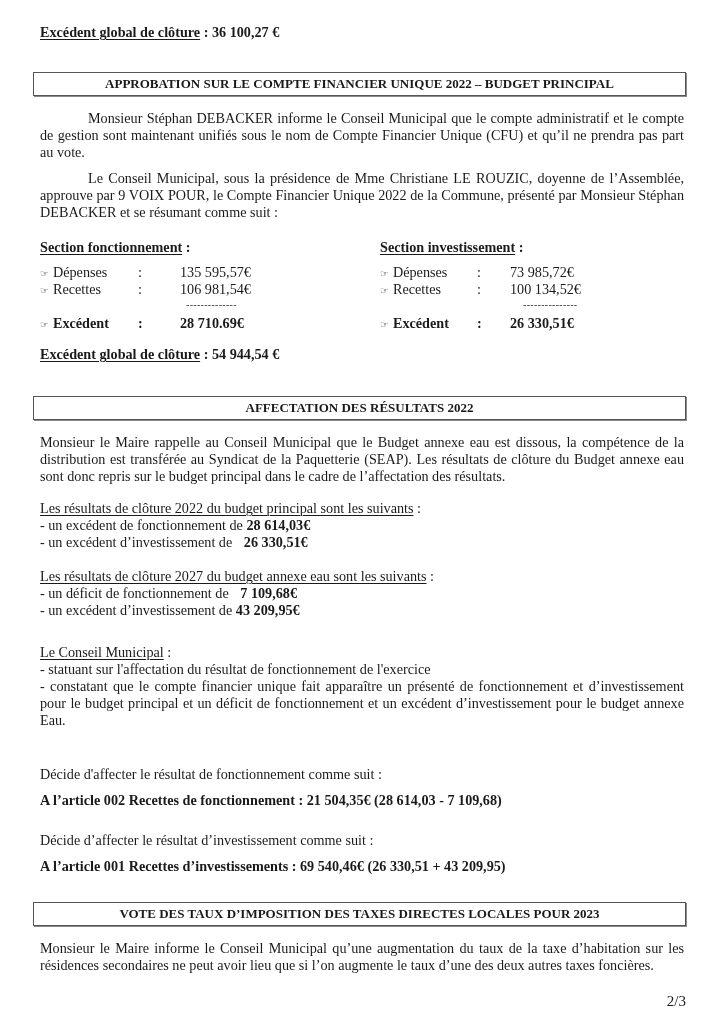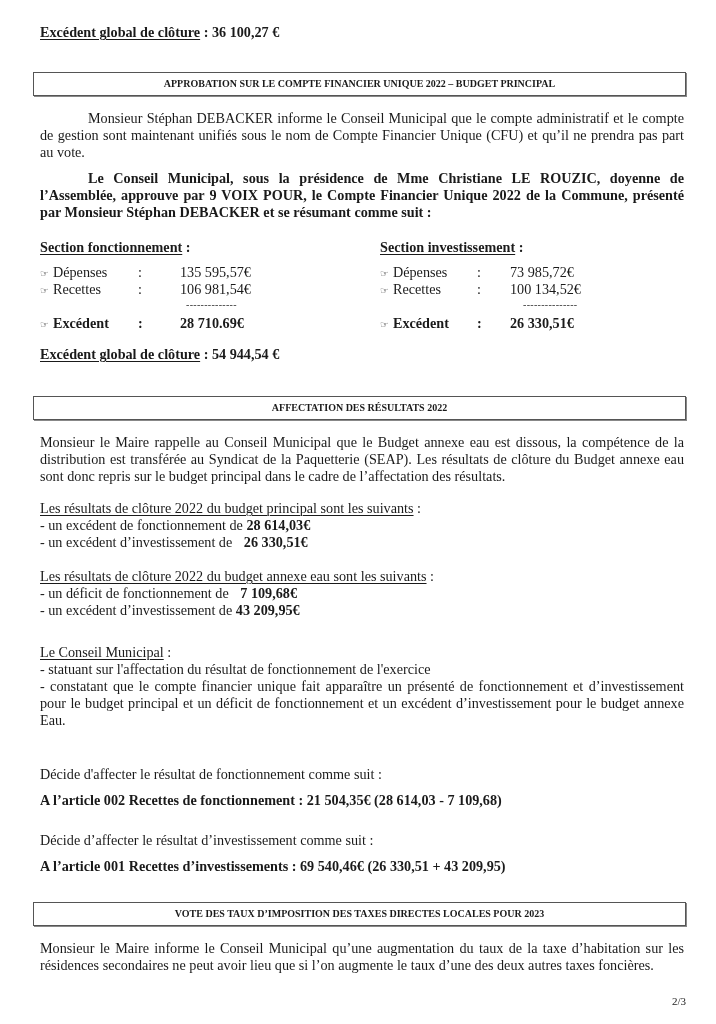--- a/index.html
+++ b/index.html
@@ -8,43 +8,43 @@
     font-family: "Liberation Serif", "DejaVu Serif", serif;
     color: #1a1a1a; font-size: 14.2px; line-height: 17px;
   }
   .abs { position: absolute; }
   .b { font-weight: bold; }
   .u { text-decoration: underline; text-decoration-thickness: 1px; text-underline-offset: 2px; }
   .just { text-align: justify; text-align-last: left; }
   .box {
     position: absolute; left: 33px; width: 651px; height: 22px;
     border: 1.3px solid #555; box-shadow: 1px 1px 0 #888;
-    text-align: center; font-weight: bold; font-size: 10px; line-height: 21px;
+    text-align: center; font-weight: bold; font-size: 13px; line-height: 21px;
   }
   .para { position: absolute; left: 40px; width: 644px; }
   .indent { text-indent: 48px; }
   .hand { font-family: "DejaVu Sans", sans-serif; font-size: 10px; color: #555; margin-right: 4px; }
   .row { position: absolute; height: 17px; white-space: nowrap; }
   .lbl { position: absolute; left: 0; }
   .colon { position: absolute; }
   .val { position: absolute; }
   .dash { position: absolute; font-size: 10px; letter-spacing: 0.3px; color: #333; }
-  .pagenum { position: absolute; right: 30px; top: 993px; font-size: 11px; }
+  .pagenum { position: absolute; right: 30px; top: 993px; font-size: 15px; }
 </style>
 </head>
 <body>
 
 <div class="abs b" style="left:40px; top:24px;">
   <span class="u">Excédent global de clôture</span><span> : 36 100,27 €</span>
 </div>
 
 <div class="box" style="top:72px;">APPROBATION SUR LE COMPTE FINANCIER UNIQUE 2022 – BUDGET PRINCIPAL</div>
 
 <div class="para indent just" style="top:110px;">Monsieur Stéphan DEBACKER informe le Conseil Municipal que le compte administratif et le compte de gestion sont maintenant unifiés sous le nom de Compte Financier Unique (CFU) et qu’il ne prendra pas part au vote.</div>
-<div class="para indent just" style="top:170px;font-weight:bold;">Le Conseil Municipal, sous la présidence de Mme Christiane LE ROUZIC, doyenne de l’Assemblée, approuve par 9 VOIX POUR, le Compte Financier Unique 2022 de la Commune, présenté par Monsieur Stéphan DEBACKER et se résumant comme suit :</div>
+<div class="para indent just" style="top:170px;">Le Conseil Municipal, sous la présidence de Mme Christiane LE ROUZIC, doyenne de l’Assemblée, approuve par 9 VOIX POUR, le Compte Financier Unique 2022 de la Commune, présenté par Monsieur Stéphan DEBACKER et se résumant comme suit :</div>
 
 <div class="abs b" style="left:40px; top:239px;">
   <span class="u">Section fonctionnement</span><span> :</span>
 </div>
 <div class="abs" style="left:40px; top:264px; width:260px; height:80px;">
   <div class="row" style="top:0; width:260px;">
     <span class="lbl"><span class="hand">☞</span><span>Dépenses</span></span>
     <span class="colon" style="left:98px;">:</span>
     <span class="val" style="left:140px; width:81px;">135 595,57€</span>
   </div>
@@ -91,21 +91,21 @@
 
 <div class="para just" style="top:434px;">Monsieur le Maire rappelle au Conseil Municipal que le Budget annexe eau est dissous, la compétence de la distribution est transférée au Syndicat de la Paquetterie (SEAP). Les résultats de clôture du Budget annexe eau sont donc repris sur le budget principal dans le cadre de l’affectation des résultats.</div>
 
 <div class="abs" style="left:40px; top:500px;">
   <div><span class="u">Les résultats de clôture 2022 du budget principal sont les suivants</span><span> :</span></div>
   <div><span>- un excédent de fonctionnement de </span><span class="b">28 614,03€</span></div>
   <div><span>- un excédent d’investissement de </span><span style="display:inline-block; width:8px;"></span><span class="b">26 330,51€</span></div>
 </div>
 
 <div class="abs" style="left:40px; top:568px;">
-  <div><span class="u">Les résultats de clôture 2022 du budget annexe eau sont les suivants</span><span> :</span></div>
+  <div><span class="u">Les résultats de clôture 2027 du budget annexe eau sont les suivants</span><span> :</span></div>
   <div><span>- un déficit de fonctionnement de </span><span style="display:inline-block; width:8px;"></span><span class="b">7 109,68€</span></div>
   <div><span>- un excédent d’investissement de </span><span class="b">43 209,95€</span></div>
 </div>
 
 <div class="para" style="top:644px;">
   <div><span class="u">Le Conseil Municipal</span><span> :</span></div>
   <div>- statuant sur l'affectation du résultat de fonctionnement de l'exercice</div>
   <div class="just">- constatant que le compte financier unique fait apparaître un présenté de fonctionnement et d’investissement pour le budget principal et un déficit de fonctionnement et un excédent d’investissement pour le budget annexe Eau.</div>
 </div>
 

